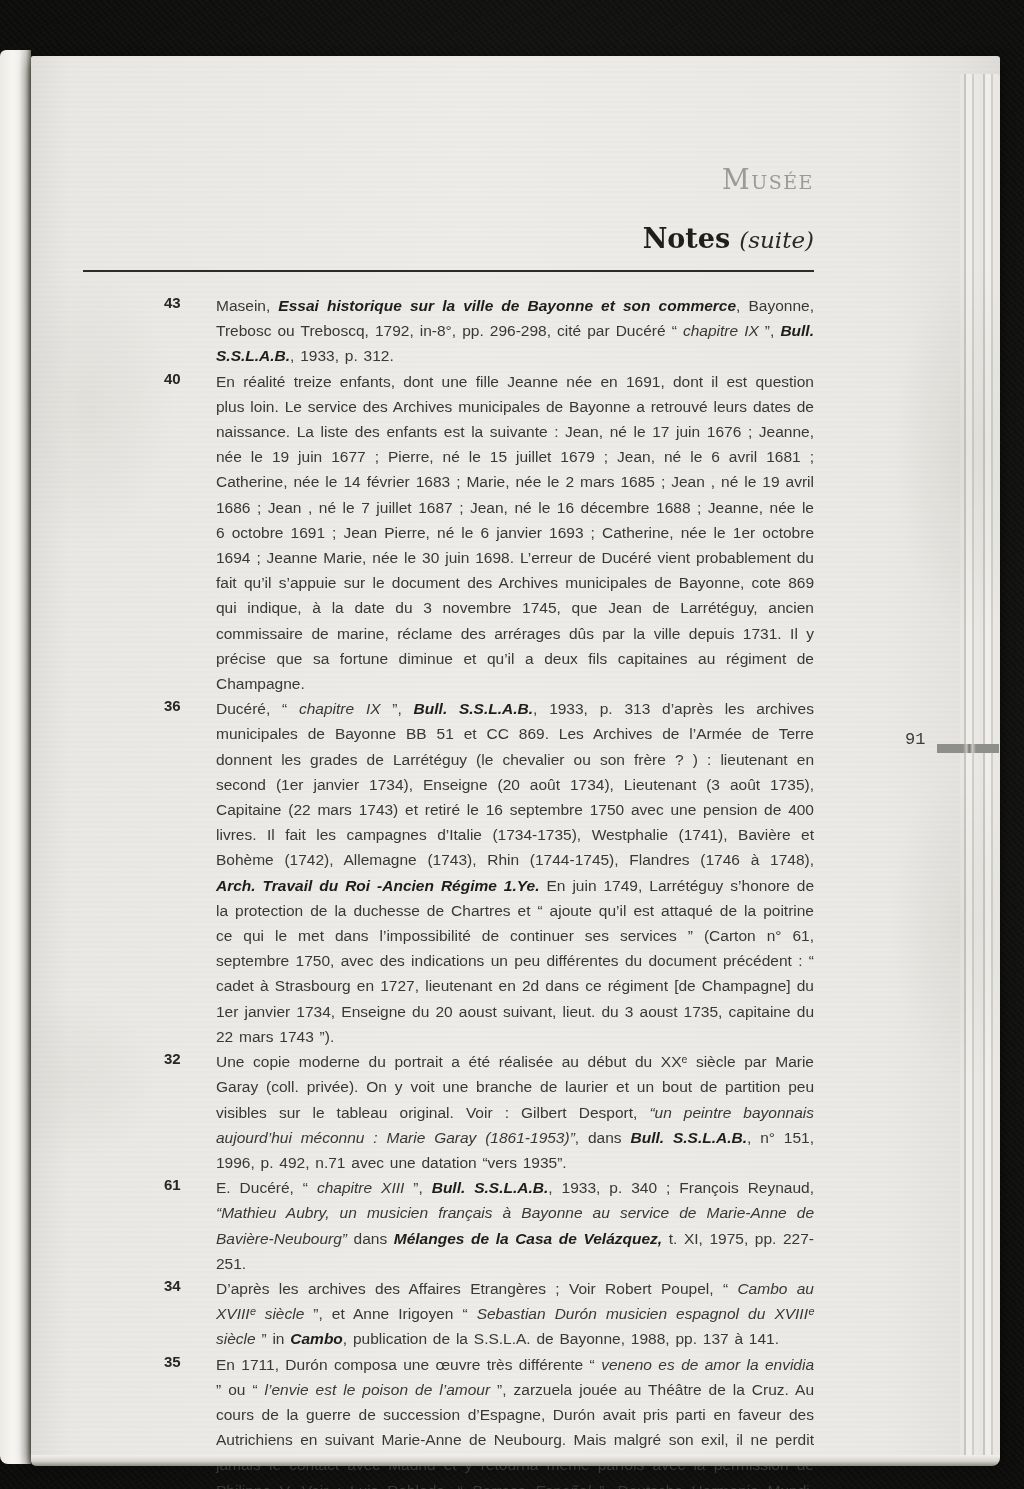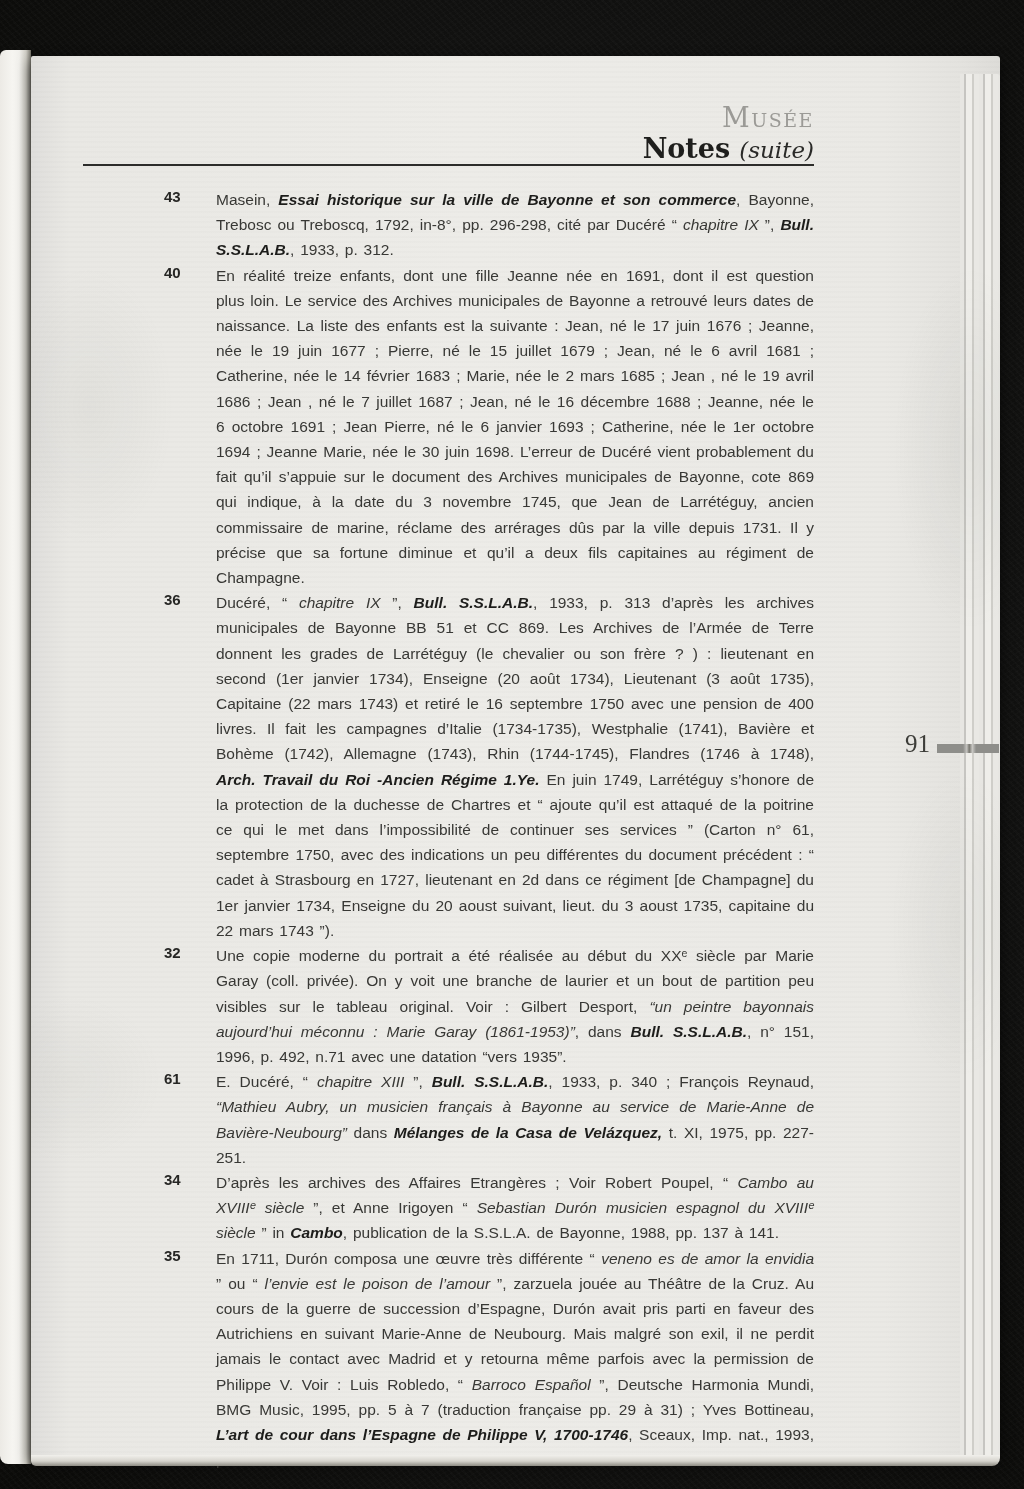--- a/index.html
+++ b/index.html
@@ -75,32 +75,32 @@
   }
 
   .content {
     position: absolute;
     left: 52px;
     right: 186px;
     top: 0;
   }
 
   .running-header {
-    margin-top: 46px;
+    margin-top: 108px;
     text-align: right;
     font-family: "DejaVu Serif", "Liberation Serif", serif;
     font-variant: small-caps;
     font-size: 27px;
     letter-spacing: 1.5px;
     color: #9b9a96;
   }
 
   .title-block {
-    margin-top: 0;
-    padding-bottom: 0;
+    margin-top: 28px;
+    padding-bottom: 16px;
     text-align: right;
     border-bottom: 2px solid #2c2c2a;
   }
   .title-main {
     font-family: "DejaVu Serif", "Liberation Serif", serif;
     font-weight: 700;
     font-size: 27px;
     color: #1e1e1c;
   }
   .title-suffix {
@@ -137,22 +137,22 @@
   }
   .seg-n { }
   .seg-b { font-weight: 700; color: #1d1d1b; font-style: italic; }
   .seg-i { font-style: italic; }
 
   
   .margin-page-number {
     position: absolute;
     left: 905px;
     top: 730px;
-    font-family: Liberation Serif, serif;
-    font-size: 25px;
+    font-family: Liberation Mono, monospace;
+    font-size: 17px;
     color: #3d3d39;
   }
   .margin-marker-bar {
     position: absolute;
     left: 937px;
     top: 744px;
     width: 62px;
     height: 9px;
     background: linear-gradient(90deg,
       #8e8e8a 0%, #8e8e8a 42%, #c4c3bf 48%, #77766f 52%, #c9c8c4 57%, #8e8e8a 63%, #8e8e8a 100%);

